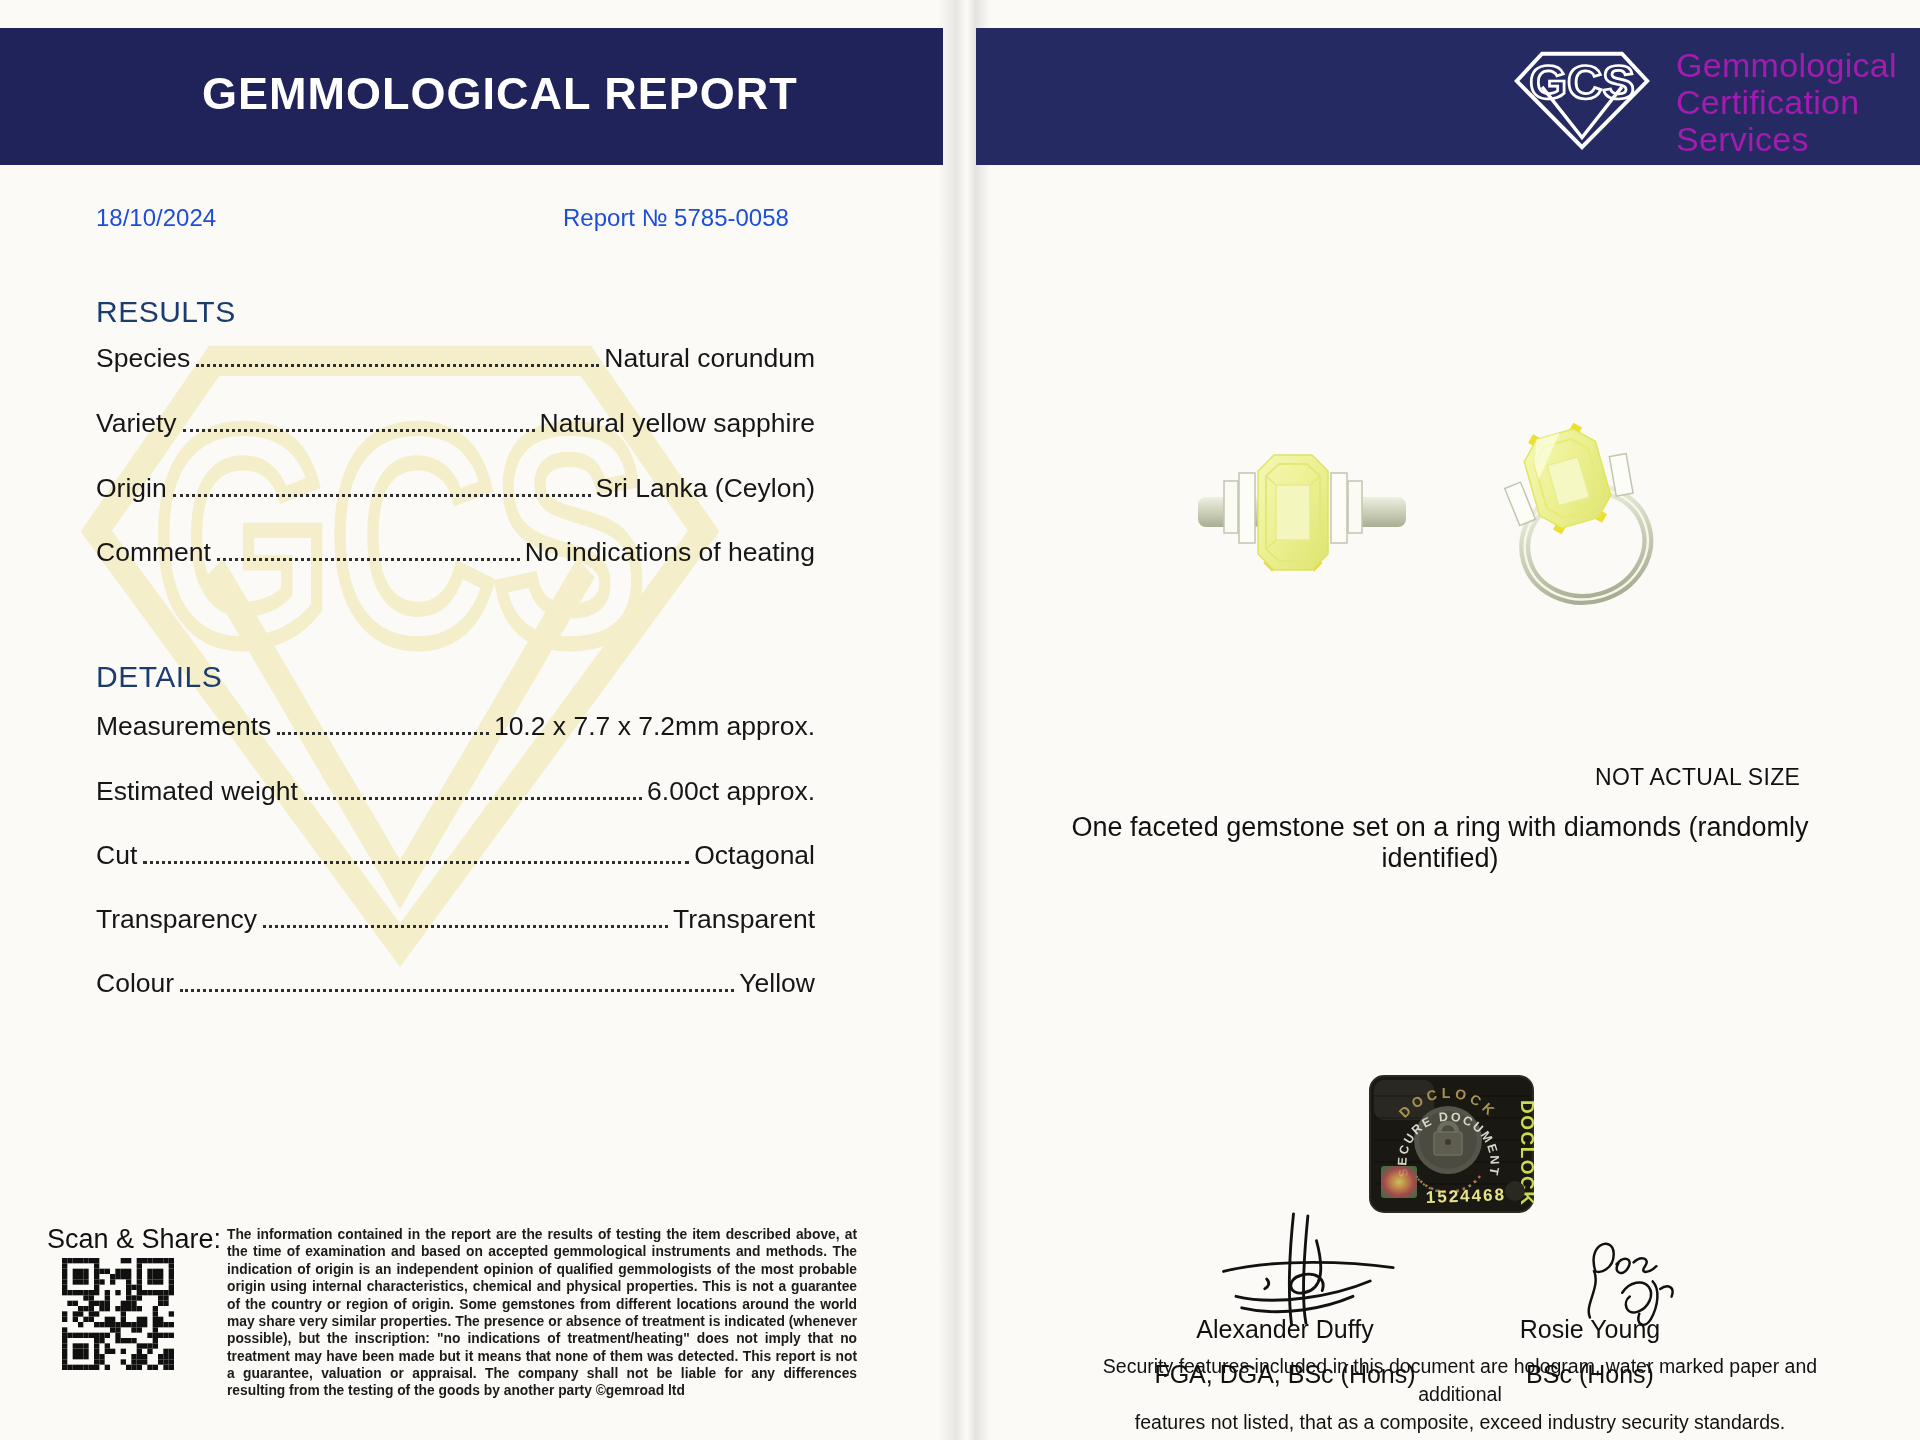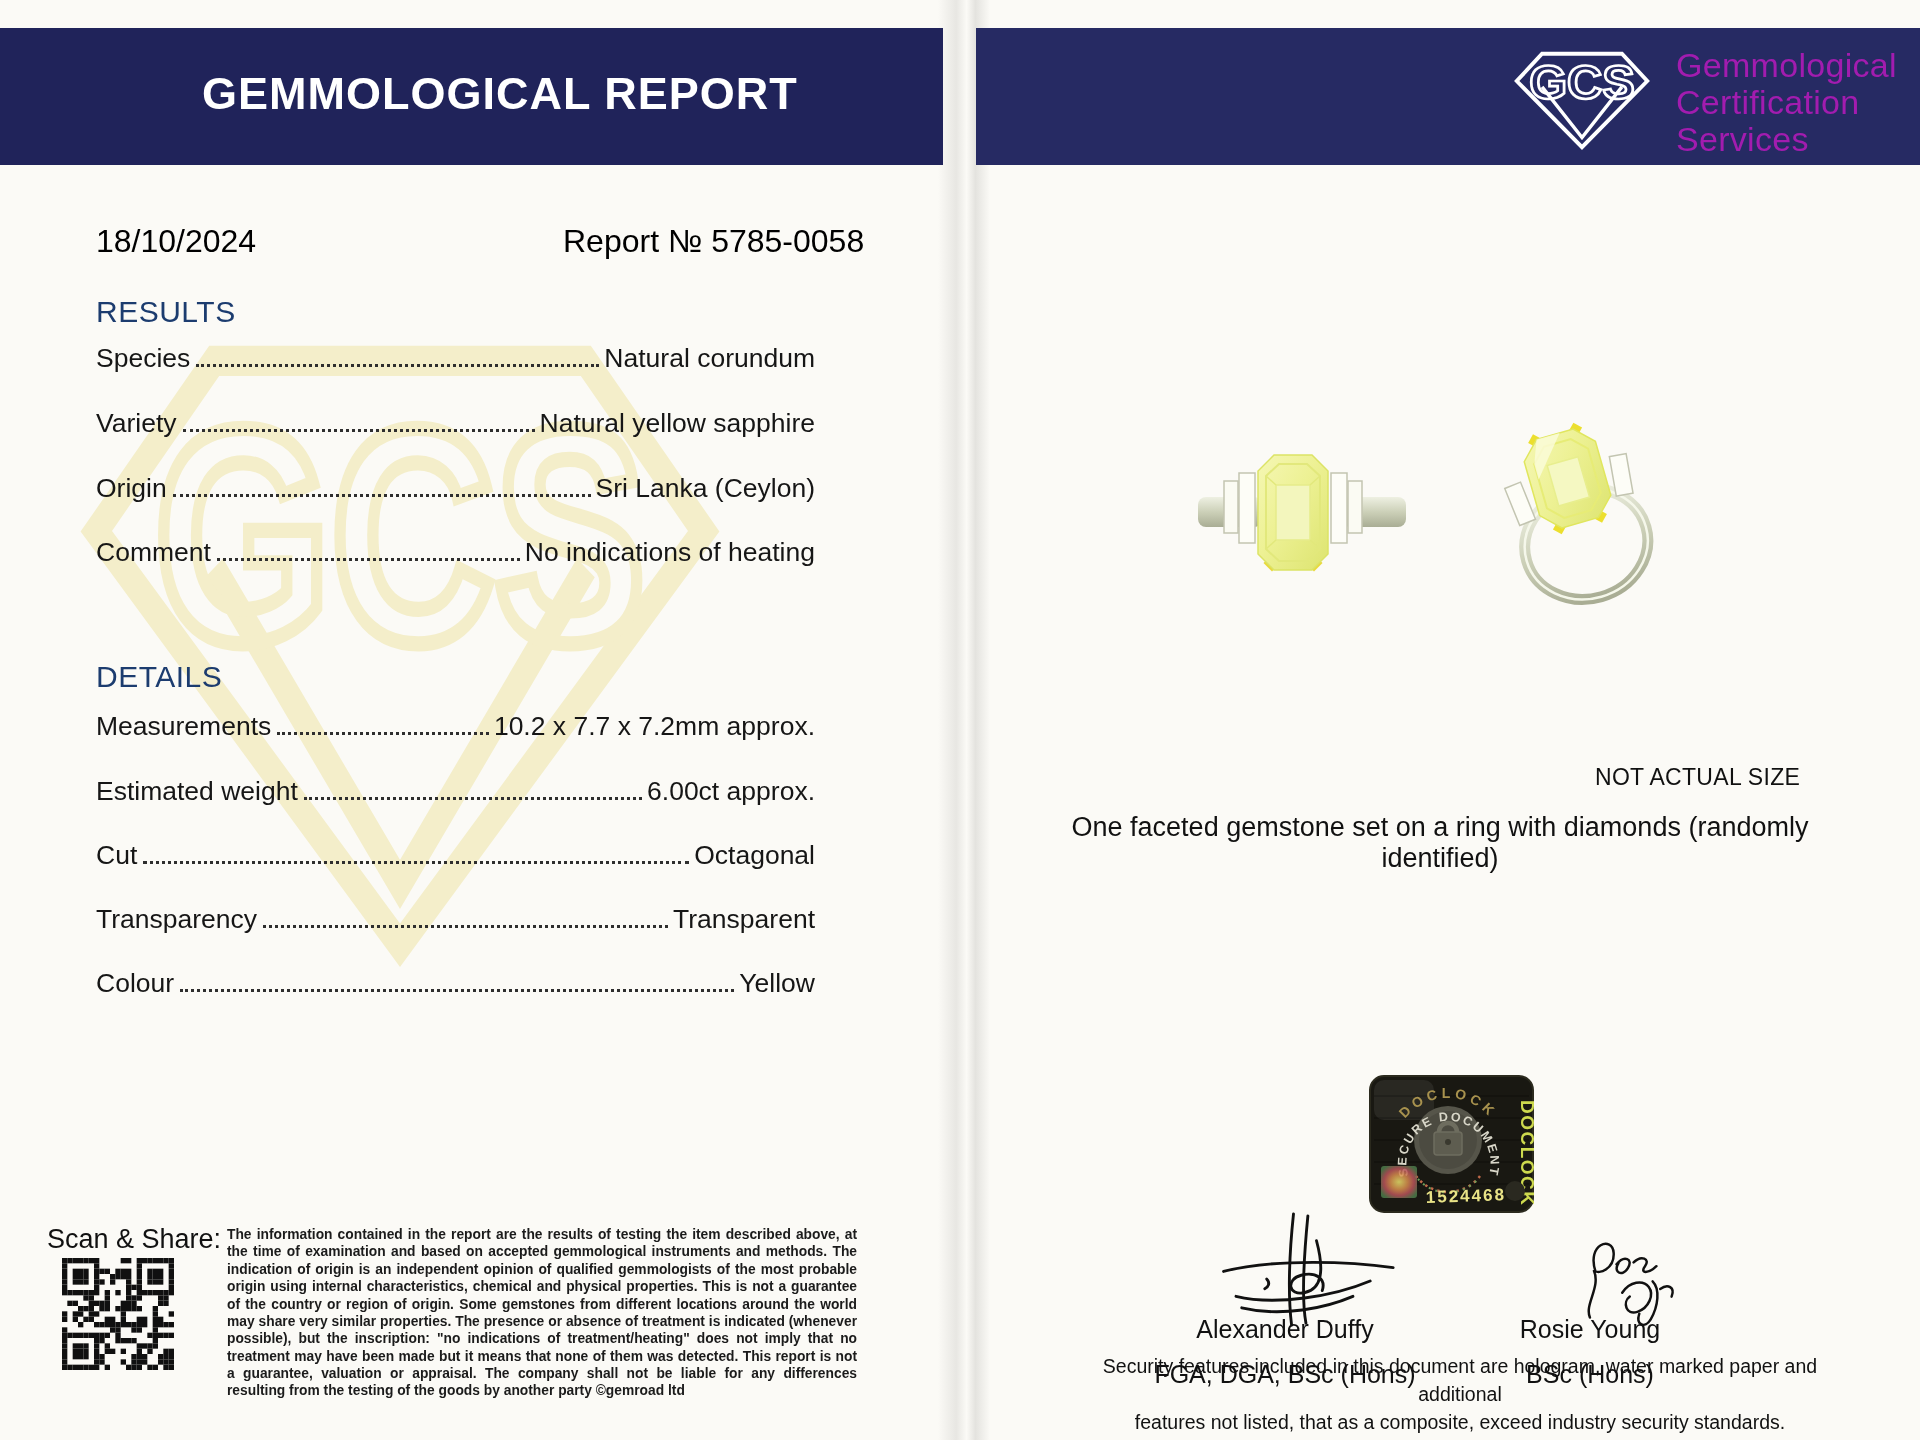--- a/index.html
+++ b/index.html
@@ -12,21 +12,21 @@
   .banner-left{left:0;width:943px;}
   .banner-right{left:976px;width:944px;background:#262a63;}
   .report-title{position:absolute;left:202px;top:68px;color:#ffffff;font-size:45px;font-weight:bold;letter-spacing:1px;text-align:right;}
   .brand-text{position:absolute;left:1676px;top:47px;color:#a21caf;font-size:34px;line-height:37px;letter-spacing:0.3px;}
 
   
   .fold{position:absolute;left:938px;top:0;width:52px;height:1440px;
     background:linear-gradient(to right, rgba(60,60,55,0) 0%, rgba(60,60,55,0.10) 35%, rgba(255,255,255,0) 55%, rgba(60,60,55,0.12) 72%, rgba(60,60,55,0) 100%);}
 
   
-  .meta{position:absolute;top:223px;font-size:32px;color:#000000;}
+  .meta{position:absolute;top:204px;font-size:24px;color:#1d4ed8;}
   .section-heading{position:absolute;left:96px;font-size:30px;color:#1c3c6f;letter-spacing:0.5px;}
   .row{position:absolute;left:96px;width:719px;display:flex;align-items:flex-end;font-size:26.5px;color:#161616;}
   .row .label{white-space:nowrap;}
   .row .dots{flex:1;border-bottom:3px dotted #2e2e2e;margin:0 5px 7px 6px;min-width:20px;}
   .row .value{white-space:nowrap;}
 
   .scan-share{position:absolute;left:47px;top:1224px;font-size:27px;color:#111;}
   .disclaimer{position:absolute;left:227px;top:1226px;width:630px;font-size:13.8px;font-weight:bold;line-height:1.26;color:#1b1b1b;text-align:justify;}
 
   

